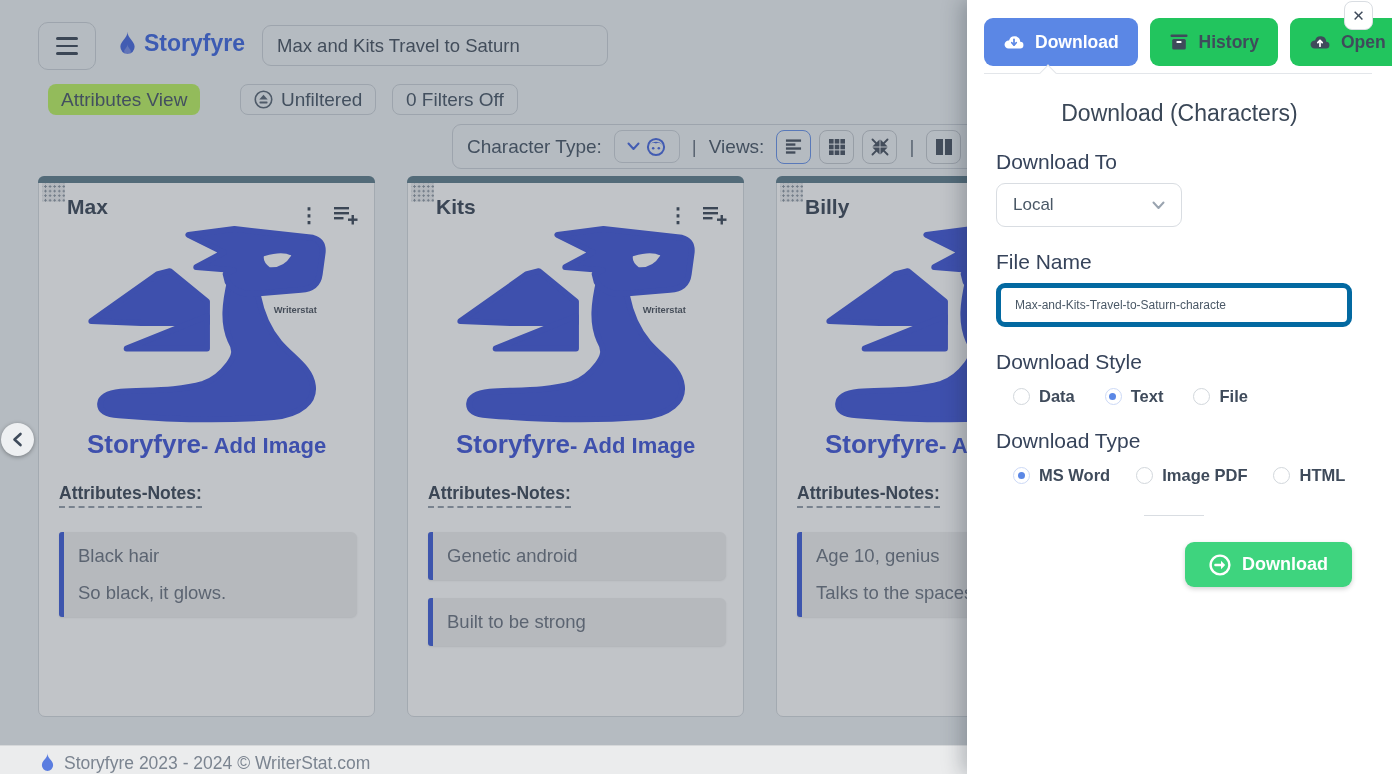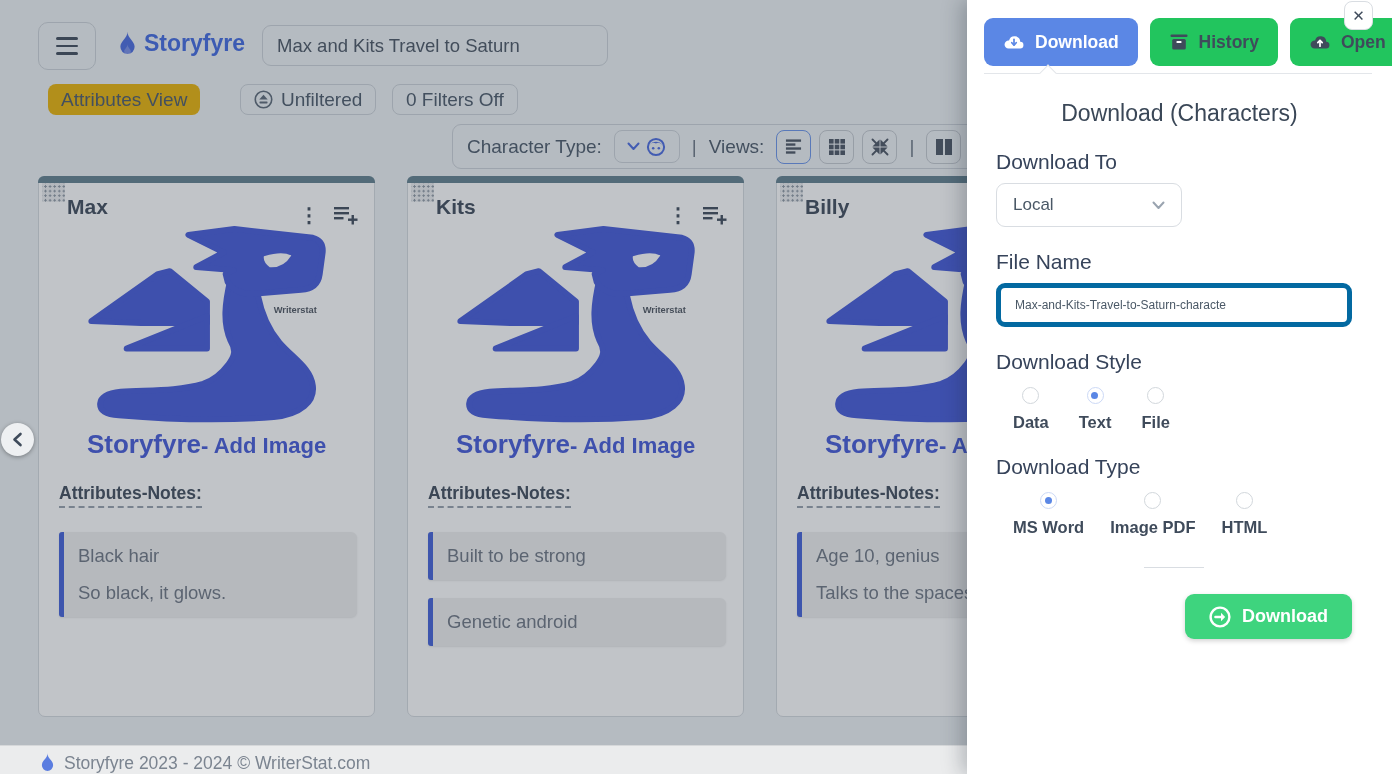--- a/index.html
+++ b/index.html
@@ -18,21 +18,21 @@
   .hamburger .bar { width:22px; height:2.6px; background:#3f4b5b; border-radius:2px; }
   .logo { position:absolute; left:118px; top:30px; display:flex; align-items:center; gap:7px; }
   .logo-text { font-size:23px; font-weight:700; color:#4169e1; }
   .title-input { position:absolute; left:262px; top:25px; width:346px; height:41px;
     border:1px solid #ccd2d8; border-radius:9px; background:transparent;
     font-size:18.5px; color:#4a5563; padding:0 14px; font-family:inherit; }
 
   
   .pill { position:absolute; top:84px; height:31px; display:inline-flex; align-items:center;
     border-radius:8px; padding:0 13px; font-size:19px; color:#4b5969; gap:8px; white-space:nowrap; }
-  .pill.view-pill { left:48px; background:#eab308; }
+  .pill.view-pill { left:48px; background:#bef264; }
   .pill.unfiltered-pill { left:240px; border:1px solid #ccd2d8; }
   .pill.filters-pill { left:392px; border:1px solid #ccd2d8; }
 
   
   .toolbar { position:absolute; left:452px; top:124px; width:620px; height:45px;
     border:1px solid #ccd2d8; border-radius:9px; display:flex; align-items:center;
     padding:12px 14px; gap:12px; font-size:19px; color:#4b5969; white-space:nowrap; }
   .tool-sep { color:#6b7684; }
   .dropdown-pill { width:66px; height:33px; border:1px solid #ccd2d8; border-radius:8px;
     background:transparent; display:inline-flex; align-items:center; justify-content:center; gap:6px; }
@@ -90,21 +90,21 @@
     border-left:1px solid #e3e6ea; border-top:1px solid #e3e6ea; transform:rotate(45deg); }
   .modal-heading { margin-top:26px; text-align:center; font-size:23px; font-weight:400; color:#3a4757; }
   .modal-form { padding:0 40px 0 29px; }
   .field-label { margin-top:23px; font-size:21px; font-weight:400; color:#36435a; }
   .select { margin-top:9px; width:186px; height:44px; border:1px solid #d9dde2; border-radius:9px;
     display:flex; align-items:center; justify-content:space-between; padding:0 16px;
     font-size:17px; color:#4a5866; background:#fff; }
   .text-input { margin-top:9px; width:100%; height:44px; border:5px solid #0369a1; border-radius:9px;
     padding:0 14px; font-size:12px; color:#4a5866; font-family:inherit; white-space:nowrap; overflow:hidden; }
   .radio-row { display:flex; align-items:center; margin:13px 0 0 17px; gap:30px; }
-  .radio-opt { display:flex; align-items:center; gap:9px; font-size:16.5px; font-weight:700; color:#3f4b5b;flex-direction:column; }
+  .radio-opt { display:flex; align-items:center; gap:9px; font-size:16.5px; font-weight:700; color:#3f4b5b; }
   .radio { width:17px; height:17px; border-radius:50%; border:1.5px solid #d2d7dc; background:#fff; position:relative; }
   .radio.checked { border-color:#ccd9f6; }
   .radio.checked::after { content:""; position:absolute; left:3.6px; top:3.6px; width:7px; height:7px;
     border-radius:50%; background:#5b87e5; }
   .short-divider { width:60px; margin:30px auto 0; border-top:1px solid #d9dde2; }
   .submit-row { display:flex; justify-content:flex-end; margin-top:26px; }
   .submit-btn { background:#3ed47e; color:#fff; border:none; border-radius:9px; height:45px;
     padding:0 24px; font-size:18px; font-weight:600; display:inline-flex; align-items:center; gap:11px;
     box-shadow:0 2px 5px rgba(0,0,0,.18); }
 </style>
@@ -275,24 +275,24 @@
         <text x="190" y="90" font-size="9.5" font-weight="bold" fill="#4e5560">Writerstat</text>
       </svg>
       <div class="caption">
         <span>Storyfyre</span><span class="add">- Add Image</span>
       </div>
     </div>
     <div>
       <span class="notes-heading">Attributes-Notes:</span>
     </div>
     <div class="note-box">
+      <div class="note-line">Genetic android</div>
+    </div>
+    <div class="note-box">
       <div class="note-line">Built to be strong</div>
-    </div>
-    <div class="note-box">
-      <div class="note-line">Genetic android</div>
     </div>
   </div>
 
   <div class="card c2">
     <div class="card-topbar"></div>
     <div class="drag-handle"></div>
     <div class="card-title">Billy</div>
     <div class="card-image">
       <svg width="272" height="200" viewBox="0 0 244 204">
         <g fill="#4459d8" stroke="#4459d8" stroke-width="6" stroke-linejoin="round">

